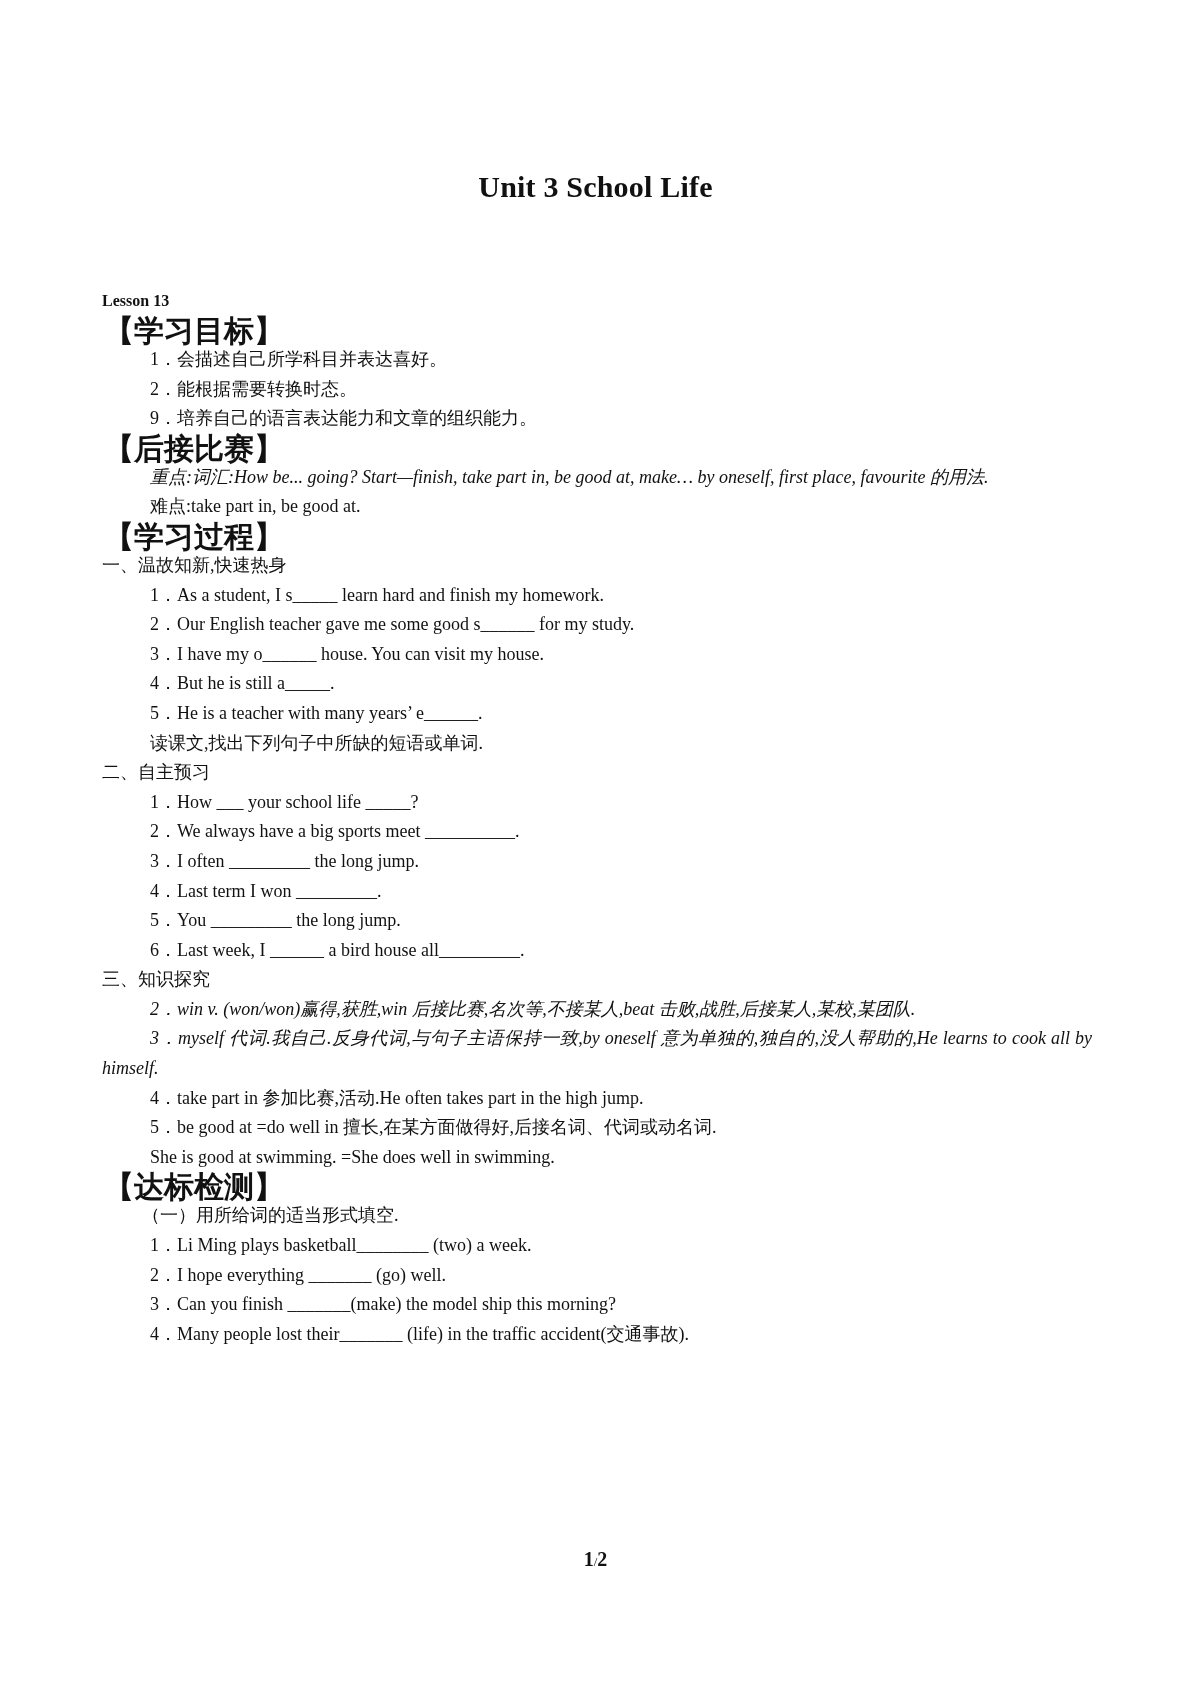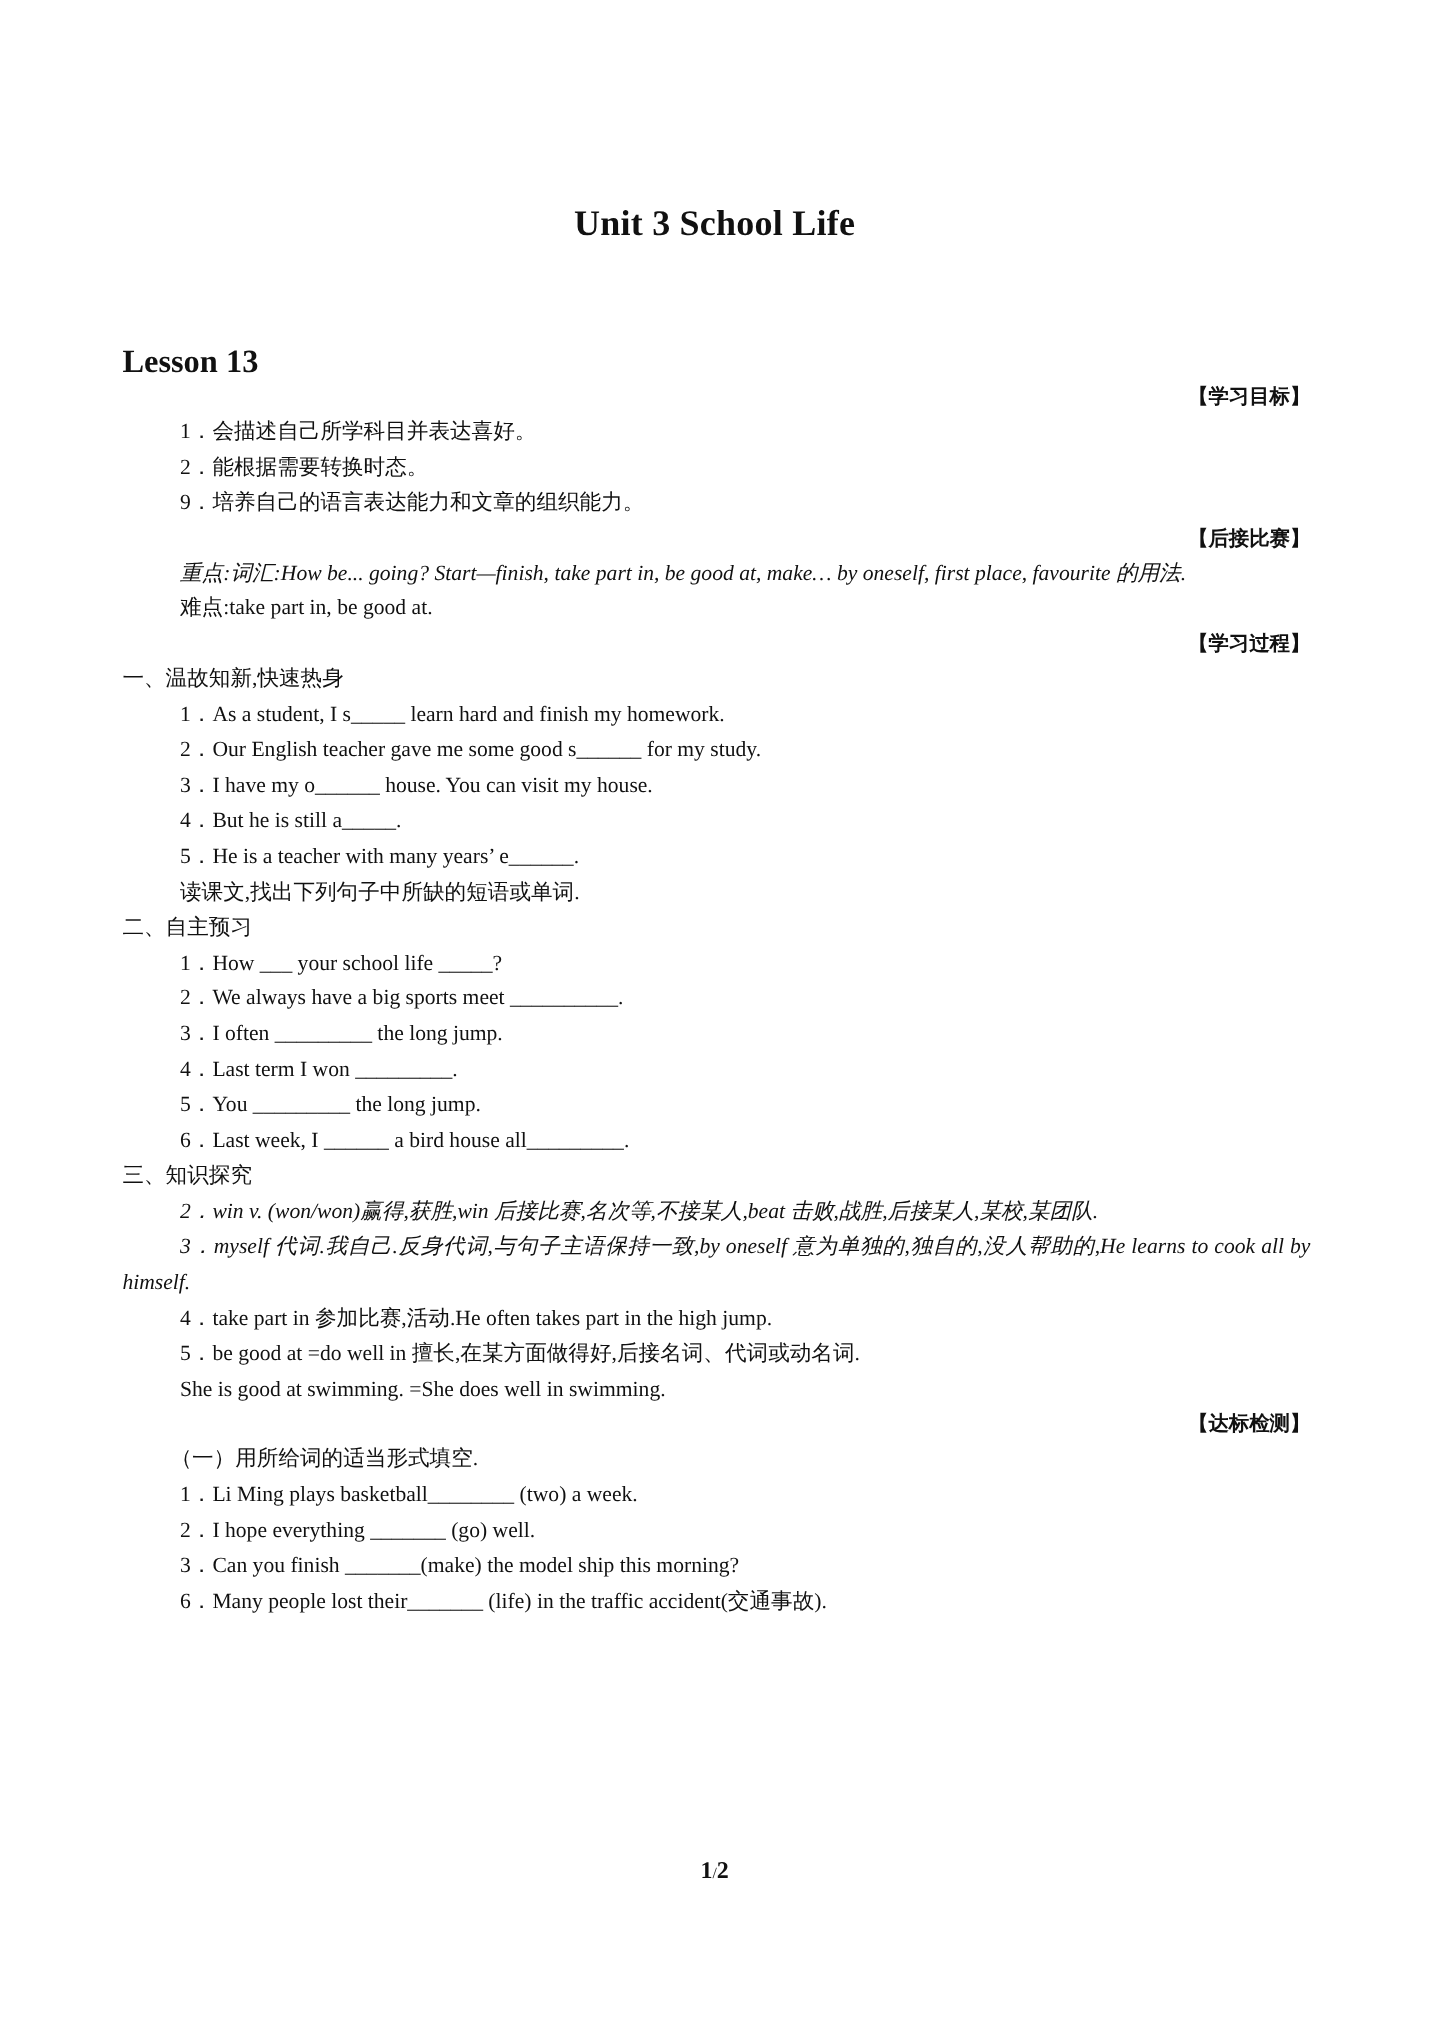--- a/index.html
+++ b/index.html
@@ -2,22 +2,22 @@
 <html><head>
 <meta charset="utf-8">
 <style>
   html, body { margin: 0; padding: 0; background: #ffffff; }
   body { width: 1191px; height: 1684px; position: relative; overflow: hidden;
          font-family: "Liberation Serif", "DejaVu Serif", serif; color: #111; }
   .page { position: absolute; left: 0; top: 0; width: 1191px; height: 1684px; padding-left: 36px; }
   .title { position: absolute; top: 170px; left: 0; width: 1191px; text-align: center;
            font-size: 30px; font-weight: bold; letter-spacing: 0.2px; }
   .content { position: absolute; left: 102px; top: 286px; width: 990px; }
-  .lesson { font-size: 27px; font-weight: bold; line-height: 30px; height: 30px; }
-  .section-head { font-size: 17px; font-weight: bold; line-height: 29px; height: 29px; margin-left: 2px; text-align: right; }
+  .lesson { font-size: 16px; font-weight: bold; line-height: 30px; height: 30px; }
+  .section-head { font-size: 30px; font-weight: bold; line-height: 29px; height: 29px; margin-left: 2px; }
   .line { font-size: 18px; line-height: 29.6px; min-height: 29.6px; white-space: pre-wrap; }
   .indent { padding-left: 48px; }
   .hang { text-indent: 48px; text-align: justify; text-align-last: left; font-style: italic; }
   .footer { position: absolute; top: 1548px; left: 0; width: 1191px; text-align: center;
             font-size: 20px; font-weight: bold; }
   .footer .slash { font-size: 13px; font-weight: normal; }
 </style>
 </head>
 <body>
 
@@ -58,19 +58,19 @@
     <div class="line hang">3．myself 代词.我自己.反身代词,与句子主语保持一致,by oneself 意为单独的,独自的,没人帮助的,He learns to cook all by himself.</div>
     <div class="line indent">4．take part in 参加比赛,活动.He often takes part in the high jump.</div>
     <div class="line indent">5．be good at =do well in 擅长,在某方面做得好,后接名词、代词或动名词.</div>
     <div class="line indent">She is good at swimming. =She does well in swimming.</div>
 
     <div class="section-head">【达标检测】</div>
     <div class="line indent" style="padding-left:40px">（一）用所给词的适当形式填空.</div>
     <div class="line indent">1．Li Ming plays basketball________ (two) a week.</div>
     <div class="line indent">2．I hope everything _______ (go) well.</div>
     <div class="line indent">3．Can you finish _______(make) the model ship this morning?</div>
-    <div class="line indent">6．Many people lost their_______ (life) in the traffic accident(交通事故).</div>
+    <div class="line indent">4．Many people lost their_______ (life) in the traffic accident(交通事故).</div>
   </div>
 
   <div class="footer">
     <span>1</span><span class="slash">/</span><span>2</span>
   </div>
 </div>
 
 </body></html>

